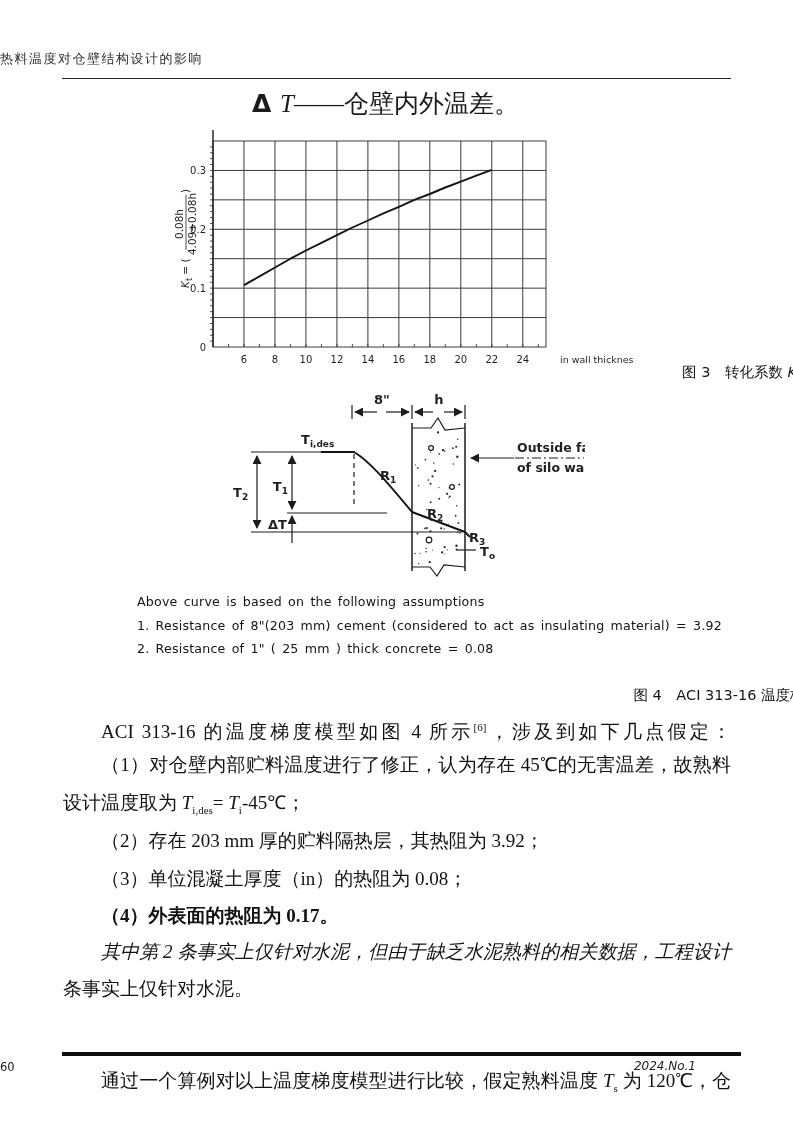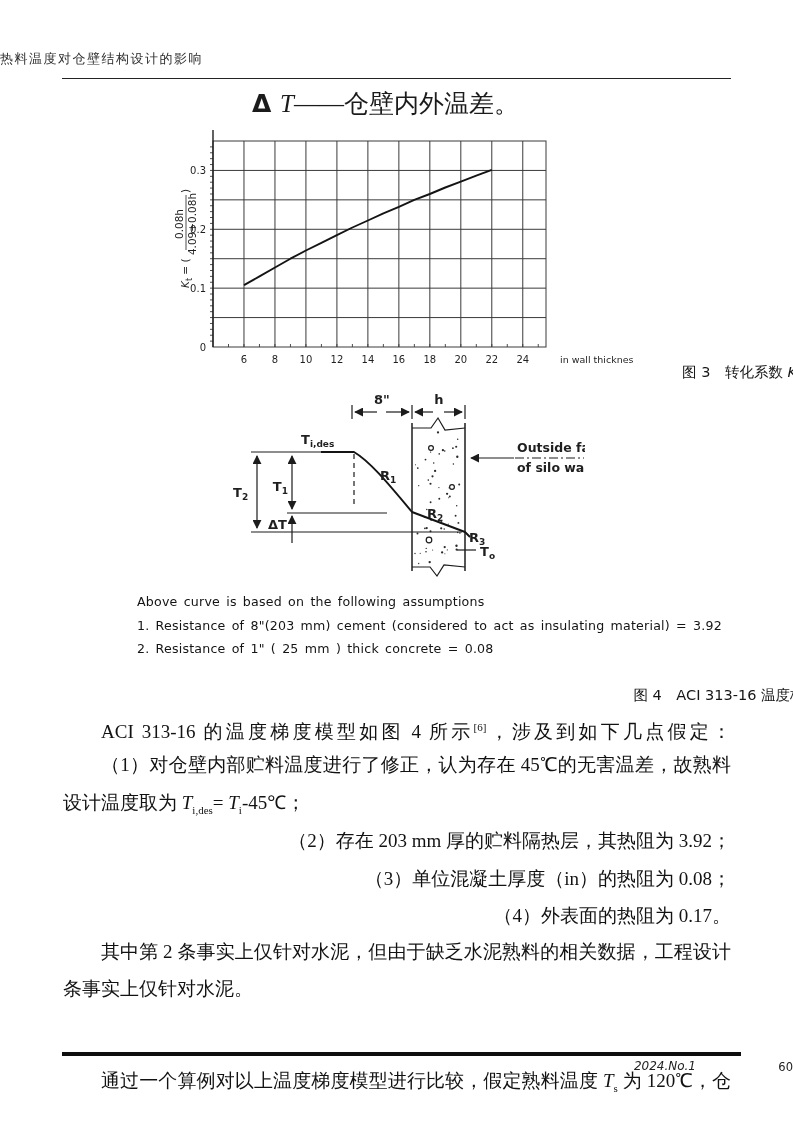--- a/index.html
+++ b/index.html
@@ -26,26 +26,26 @@
        text-align:right;color:#161616;}
   .caption sub{font-size:10px;}
   .dline{stroke:#1c1c1c;stroke-width:1.5;fill:none;}
   .dthin{stroke:#1c1c1c;stroke-width:1.2;fill:none;}
   .dlab{font-size:13px;font-weight:bold;}
   .dlab-sub{font-size:9px;font-weight:bold;}
   .dnote{font-size:12.5px;font-weight:bold;}
   .assume{top:590px;left:137px;width:620px;font-family:"DejaVu Sans",sans-serif;
        font-size:12.6px;line-height:23.5px;color:#141414;letter-spacing:0.2px;word-spacing:2px;}
   .bl{left:63px;width:668px;font-size:19px;color:#121212;line-height:26px;}
-  .ind{text-indent:38px;text-align:right;}
+  .ind{text-indent:38px;}
   .fill{text-align:justify;text-align-last:justify;}
   .bl sub{font-size:11px;}
   .bl sup{font-size:11px;}
   .footer-rule{top:1052px;left:62px;width:679px;border-top:4px solid #0e0e0e;height:0;}
-  .pagenum{top:1060px;left:0;width:100%;text-align:right;font-size:11.5px;
+  .pagenum{top:1060px;left:0;width:100%;text-align:left;font-size:11.5px;
        font-family:"DejaVu Sans",sans-serif;color:#222;}
   .issue{top:1059px;right:97px;font-size:12px;font-family:"DejaVu Sans",sans-serif;color:#222;font-style:italic;}
 </style>
 </head>
 <body>
 
 <div class="abs header-title">热料温度对仓壁结构设计的影响</div>
 <div class="abs header-rule"></div>
 
 <div class="abs def-line">
@@ -291,22 +291,22 @@
 
 <div class="abs bl ind fill" style="top:714px;">
   <span>ACI 313-16 的温度梯度模型如图 4 所示</span><sup>[6]</sup><span>，涉及到如下几点假定：</span>
 </div>
 <div class="abs bl ind fill" style="top:752px;">（1）对仓壁内部贮料温度进行了修正，认为存在 45℃的无害温差，故熟料</div>
 <div class="abs bl" style="top:754px;margin-top:36px;">
   <span>设计温度取为 </span><i>T</i><sub>i,des</sub><span>= </span><i>T</i><sub>i</sub><span>-45℃；</span>
 </div>
 <div class="abs bl ind" style="top:828px;">（2）存在 203 mm 厚的贮料隔热层，其热阻为 3.92；</div>
 <div class="abs bl ind" style="top:866px;">（3）单位混凝土厚度（in）的热阻为 0.08；</div>
-<div class="abs bl ind" style="top:903px;">（4）外表面的热阻为 0.17。</div>
-<div class="abs bl ind fill" style="top:939px;">其中第 2 条事实上仅针对水泥，但由于缺乏水泥熟料的相关数据，工程设计</div>
+<div class="abs bl ind" style="top:903px;font-weight:bold;">（4）外表面的热阻为 0.17。</div>
+<div class="abs bl ind fill" style="top:939px;font-style:italic;">其中第 2 条事实上仅针对水泥，但由于缺乏水泥熟料的相关数据，工程设计</div>
 <div class="abs bl" style="top:976px;">条事实上仅针对水泥。</div>
 <div class="abs bl ind fill" style="top:1068px;">
   <span>通过一个算例对以上温度梯度模型进行比较，假定熟料温度 </span><i>T</i><sub>s</sub><span> 为 120℃，仓</span>
 </div>
 
 <div class="abs footer-rule"></div>
 <div class="abs pagenum">60</div>
 <div class="abs issue">2024.No.1</div>
 
 </body></html>

